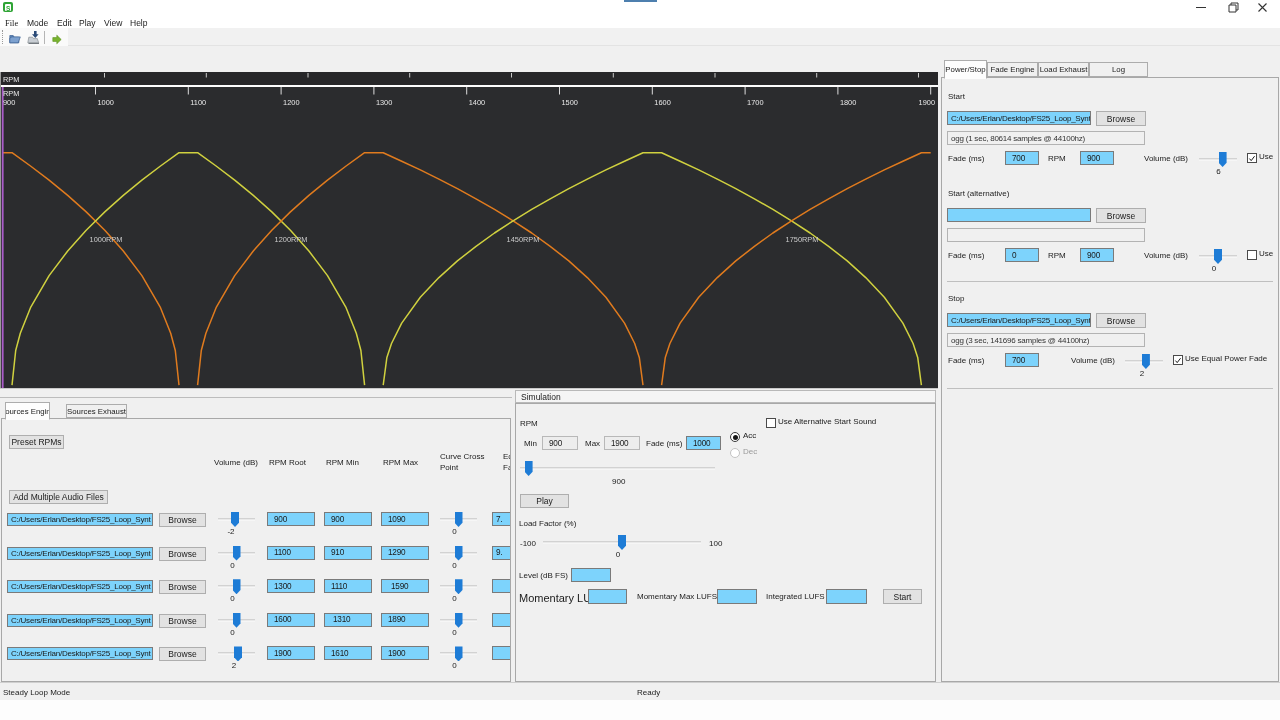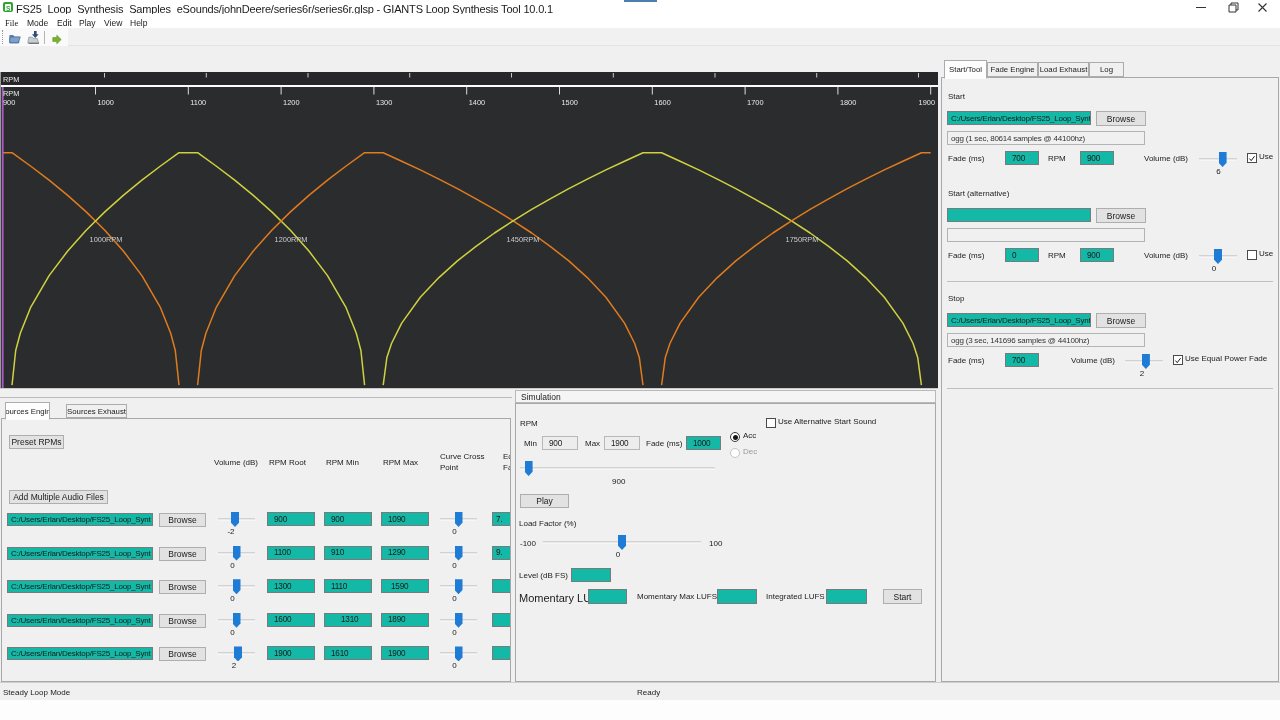--- a/index.html
+++ b/index.html
@@ -1,18 +1,18 @@
 <!DOCTYPE html>
 <html><head><meta charset="utf-8"><style>
 * {margin:0;padding:0;box-sizing:border-box;}
 u {text-decoration-thickness:1px;text-underline-offset:1.5px;}
 html,body {width:1280px;height:720px;background:#fff;font-family:"Liberation Sans",sans-serif;overflow:hidden;-webkit-font-smoothing:antialiased;}
 #root {position:absolute;left:0;top:0;width:1280px;height:720px;}
 .lab {position:absolute;color:#1b1b1b;white-space:nowrap;}
-.tf {position:absolute;background:#14b8a6;border:1px solid #7a7a7a;color:#1b1b1b;display:flex;align-items:center;white-space:nowrap;overflow:hidden;letter-spacing:-0.22px;}
+.tf {position:absolute;background:#7dd3fc;border:1px solid #7a7a7a;color:#1b1b1b;display:flex;align-items:center;white-space:nowrap;overflow:hidden;letter-spacing:-0.22px;}
 .tf.ro {background:#f0f0f0;border-color:#b3b3b3;color:#333;}
 .tf.dis {background:#ededed;border-color:#b8b8b8;color:#222;}
 .btn {position:absolute;background:#e2e2e2;border:1px solid #aeaeae;color:#1b1b1b;display:flex;align-items:center;justify-content:center;white-space:nowrap;}
 .trk {position:absolute;height:3px;background:#e9e9e9;border-top:1px solid #d2d2d2;border-bottom:1px solid #f6f6f6;}
 .thumb {position:absolute;width:8px;height:15px;background:#1e7cd6;clip-path:polygon(0 0,100% 0,100% 72%,50% 100%,0 72%);}
 .sval {position:absolute;width:16px;text-align:center;font-size:8px;color:#1b1b1b;}
 .cb {position:absolute;width:10px;height:10px;background:#fff;border:1px solid #4a4a4a;display:flex;align-items:center;justify-content:center;}
 .rad {position:absolute;width:10px;height:10px;border-radius:50%;background:#fff;border:1px solid #3a3a3a;display:flex;align-items:center;justify-content:center;}
 .raddot {width:5px;height:5px;border-radius:50%;background:#161616;}
 .tab {position:absolute;background:#f0f0f0;border:1px solid #acacac;font-size:7.8px;color:#1b1b1b;display:flex;align-items:center;justify-content:center;z-index:3;white-space:nowrap;overflow:hidden;}
@@ -23,21 +23,20 @@
 #chart {position:absolute;left:0px;top:72px;}
 </style></head>
 <body>
 <div id="root">
 
   <div style="position:absolute;left:0;top:0;width:1280px;height:14px;background:#fff;"></div>
   <div style="position:absolute;left:624px;top:0;width:33px;height:2px;background:#4d7fae;"></div>
   <div style="position:absolute;left:3px;top:2px;width:10px;height:10px;background:#2fa435;border-radius:2px;"></div>
   <div style="position:absolute;left:5px;top:3.5px;width:6px;height:7px;background:#fff;border-radius:1px;"></div>
   <div style="position:absolute;left:6px;top:4.5px;font-size:6.5px;font-weight:bold;color:#2fa435;">S</div>
-  <div class="lab" style="left:16px;top:3px;font-size:11px;letter-spacing:-0.18px;">FS25_Loop_Synthesis_Samples_eSounds/johnDeere/series6r/series6r.glsp - GIANTS Loop Synthesis Tool 10.0.1</div>
   <div style="position:absolute;left:1196px;top:7px;width:10px;height:1px;background:#333;"></div>
   <svg style="position:absolute;left:1228px;top:2px;" width="11" height="11" viewBox="0 0 11 11">
       <path d="M3 3 L3 1 L10 1 L10 8 L8 8 M1 3 L8 3 L8 10 L1 10 Z" fill="none" stroke="#333" stroke-width="1"></path>
     </svg>
   <svg style="position:absolute;left:1257px;top:2px;" width="11" height="11" viewBox="0 0 11 11">
       <path d="M1.5 1.5 L9.5 9.5 M9.5 1.5 L1.5 9.5" stroke="#333" stroke-width="1.1"></path>
     </svg>
 
   <div style="position:absolute;left:0;top:14px;width:1280px;height:14px;background:#fff;"></div>
   <div class="lab" style="left:5px;top:18px;font-size:8.5px;font-family:Liberation Serif, serif;"><u>F</u>ile</div>
@@ -175,21 +174,21 @@
     <div class="trk" style="left:440px;top:585.2px;width:37px;"></div>
     <div class="thumb" style="left:454.5px;top:579.2px;"></div>
     <div class="sval" style="left:446.5px;top:594.2px;">0</div>
     <div class="tf" style="left:492px;top:579.2px;width:40px;height:14px;font-size:8.2px;padding-left:3px;"></div>
     <div class="tf" style="left:7px;top:613.8px;width:146px;height:13px;font-size:8px;padding-left:3px;">C:/Users/Erlan/Desktop/FS25_Loop_Synt</div>
     <div class="btn" style="left:159px;top:613.8px;width:47px;height:14px;font-size:8.5px;">Browse</div>
     <div class="trk" style="left:218px;top:618.8px;width:37px;"></div>
     <div class="thumb" style="left:232.5px;top:612.8px;"></div>
     <div class="sval" style="left:224.5px;top:627.8px;">0</div>
     <div class="tf" style="left:267px;top:612.8px;width:48px;height:14px;font-size:8.2px;padding-left:6px;">1600</div>
-    <div class="tf" style="left:324px;top:612.8px;width:48px;height:14px;font-size:8.2px;padding-left:16px;">1310</div>
+    <div class="tf" style="left:324px;top:612.8px;width:48px;height:14px;font-size:8.2px;padding-left:8px;">1310</div>
     <div class="tf" style="left:381px;top:612.8px;width:48px;height:14px;font-size:8.2px;padding-left:6px;">1890</div>
     <div class="trk" style="left:440px;top:618.8px;width:37px;"></div>
     <div class="thumb" style="left:454.5px;top:612.8px;"></div>
     <div class="sval" style="left:446.5px;top:627.8px;">0</div>
     <div class="tf" style="left:492px;top:612.8px;width:40px;height:14px;font-size:8.2px;padding-left:3px;"></div>
     <div class="tf" style="left:7px;top:647.4px;width:146px;height:13px;font-size:8px;padding-left:3px;">C:/Users/Erlan/Desktop/FS25_Loop_Synt</div>
     <div class="btn" style="left:159px;top:647.4px;width:47px;height:14px;font-size:8.5px;">Browse</div>
     <div class="trk" style="left:218px;top:652.4px;width:37px;"></div>
     <div class="thumb" style="left:234.0px;top:646.4px;"></div>
     <div class="sval" style="left:226.0px;top:661.4px;">2</div>
@@ -233,24 +232,24 @@
     <div class="lab" style="left:519px;top:571px;font-size:8.0px;text-align:right;">Level (dB FS)</div>
     <div class="tf" style="left:571px;top:568px;width:40px;height:14px;font-size:8.2px;padding-left:3px;"></div>
     <div class="lab" style="left:519px;top:592px;font-size:11px;">Momentary LUFS</div>
     <div class="tf" style="left:588px;top:589px;width:39px;height:15px;font-size:8.2px;padding-left:3px;"></div>
     <div class="lab" style="left:637px;top:592px;font-size:8.0px;">Momentary Max LUFS</div>
     <div class="tf" style="left:717px;top:589px;width:40px;height:15px;font-size:8.2px;padding-left:3px;"></div>
     <div class="lab" style="left:766px;top:592px;font-size:8.0px;">Integrated LUFS</div>
     <div class="tf" style="left:826px;top:589px;width:41px;height:15px;font-size:8.2px;padding-left:3px;"></div>
     <div class="btn" style="left:883px;top:589px;width:39px;height:15px;font-size:8.5px;">Start</div>
   <div class="pane" style="left:941px;top:77px;width:338px;height:605px;"></div>
-    <div class="tab active" style="left:944px;top:60px;width:43px;height:19px;">Start/Tool</div>
+    <div class="tab active" style="left:944px;top:60px;width:43px;height:19px;">Power/Stop</div>
     <div class="tab" style="left:987px;top:62px;width:51px;height:15px;">Fade Engine</div>
     <div class="tab" style="left:1038px;top:62px;width:51px;height:15px;">Load Exhaust</div>
-    <div class="tab" style="left:1089px;top:62px;width:35px;height:15px;">Log</div>
+    <div class="tab" style="left:1089px;top:62px;width:59px;height:15px;">Log</div>
     <div class="lab" style="left:948px;top:92px;font-size:8.0px;">Start</div>
     <div class="tf" style="left:947px;top:111px;width:144px;height:14px;font-size:8px;padding-left:3px;">C:/Users/Erlan/Desktop/FS25_Loop_Synt</div>
     <div class="btn" style="left:1096px;top:111px;width:50px;height:15px;font-size:8.5px;">Browse</div>
     <div class="tf ro" style="left:947px;top:131px;width:198px;height:14px;font-size:8px;padding-left:3px;">ogg (1 sec, 80614 samples @ 44100hz)</div>
     <div class="lab" style="left:948px;top:154px;font-size:8.0px;">Fade (ms)</div>
     <div class="tf" style="left:1005px;top:151px;width:34px;height:14px;font-size:8.2px;padding-left:6px;">700</div>
     <div class="lab" style="left:1048px;top:154px;font-size:8.0px;">RPM</div>
     <div class="tf" style="left:1080px;top:151px;width:34px;height:14px;font-size:8.2px;padding-left:6px;">900</div>
     <div class="lab" style="left:1144px;top:154px;font-size:8.0px;">Volume (dB)</div>
     <div class="trk" style="left:1199px;top:158px;width:38px;"></div>

